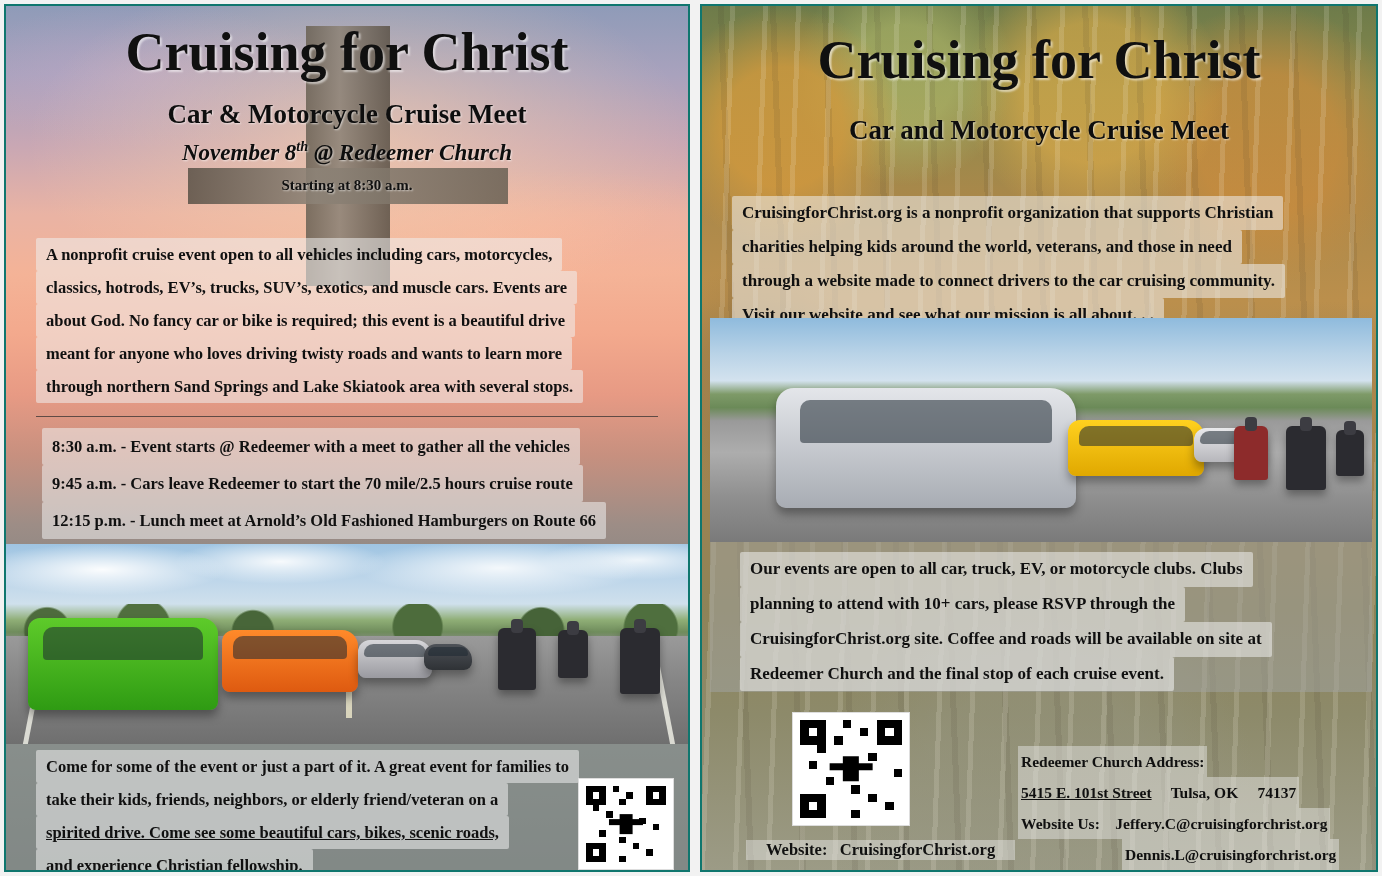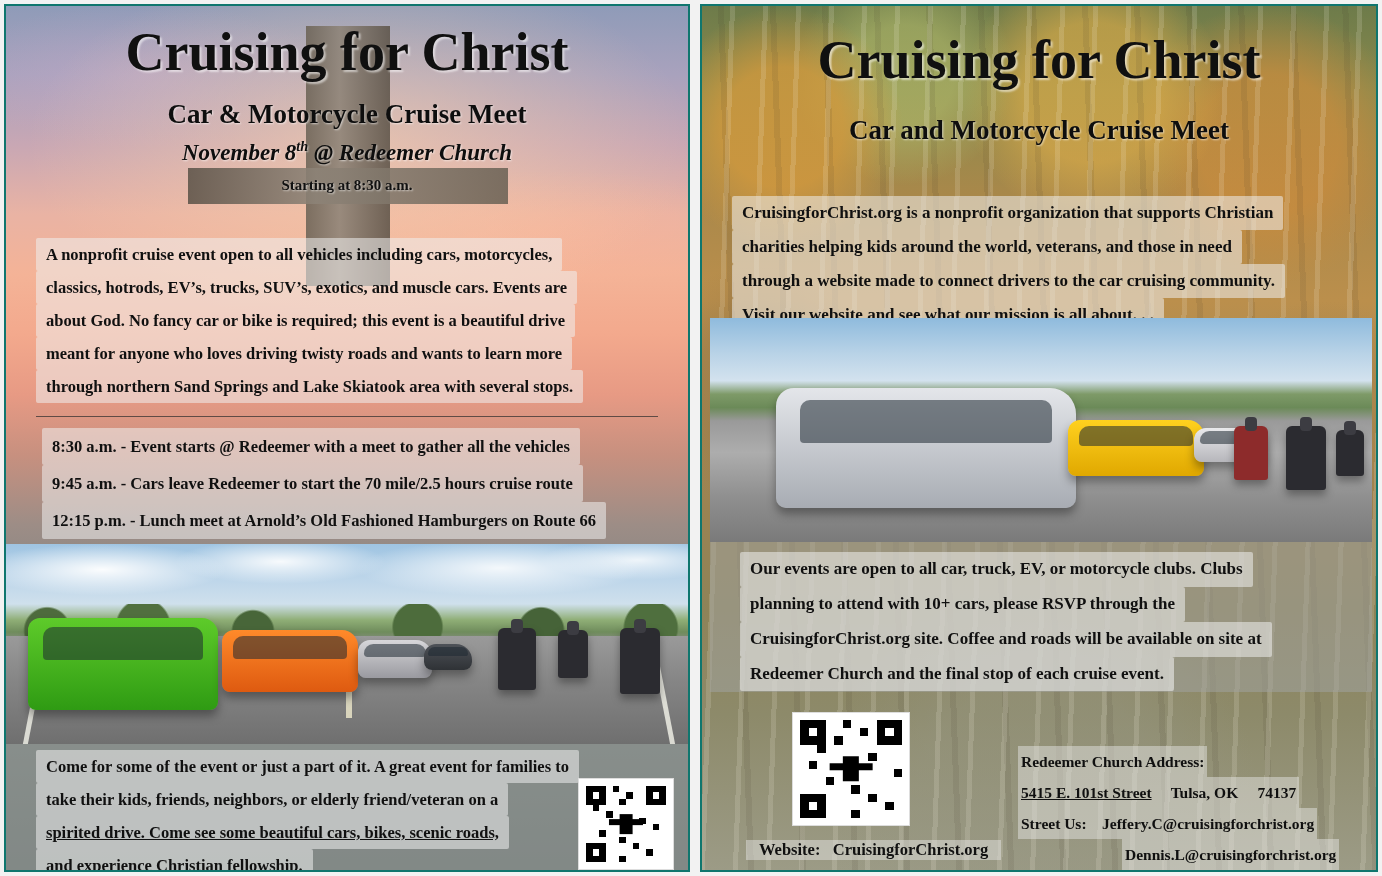--- a/index.html
+++ b/index.html
@@ -280,21 +280,21 @@
     background: rgba(235,235,235,.45);
     width: fit-content;
     padding: 0 3px;
   }
   .website {
     position: absolute;
     font-size: 16.5px;
     font-weight: bold;
     color: #111;
     background: rgba(235,235,235,.45);
-    padding: 0 13px;
+    padding: 0 20px;
   }
 </style>
 </head>
 <body>
 
 <div class="page">
 
   <div class="flyer flyer-left">
     <div class="bg-sunset"></div>
     <div class="cross"></div>
@@ -447,21 +447,21 @@
     <div class="contact" style="left:316px; top:740px; width:350px;">
       <span class="ln">Redeemer Church Address:</span>
       <span class="ln">
         <span class="u">5415 E. 101st Street</span>
         &nbsp;&nbsp;&nbsp;
         <span>Tulsa, OK</span>
         &nbsp;&nbsp;&nbsp;
         <span>74137</span>
       </span>
       <span class="ln">
-        <span>Street Us:</span>
+        <span>Website Us:</span>
         &nbsp;&nbsp;
         <span>Jeffery.C@cruisingforchrist.org</span>
       </span>
       <span class="ln" style="margin-left:104px;">
         <span>Dennis.L@cruisingforchrist.org</span>
       </span>
     </div>
   </div>
 
 </div>

